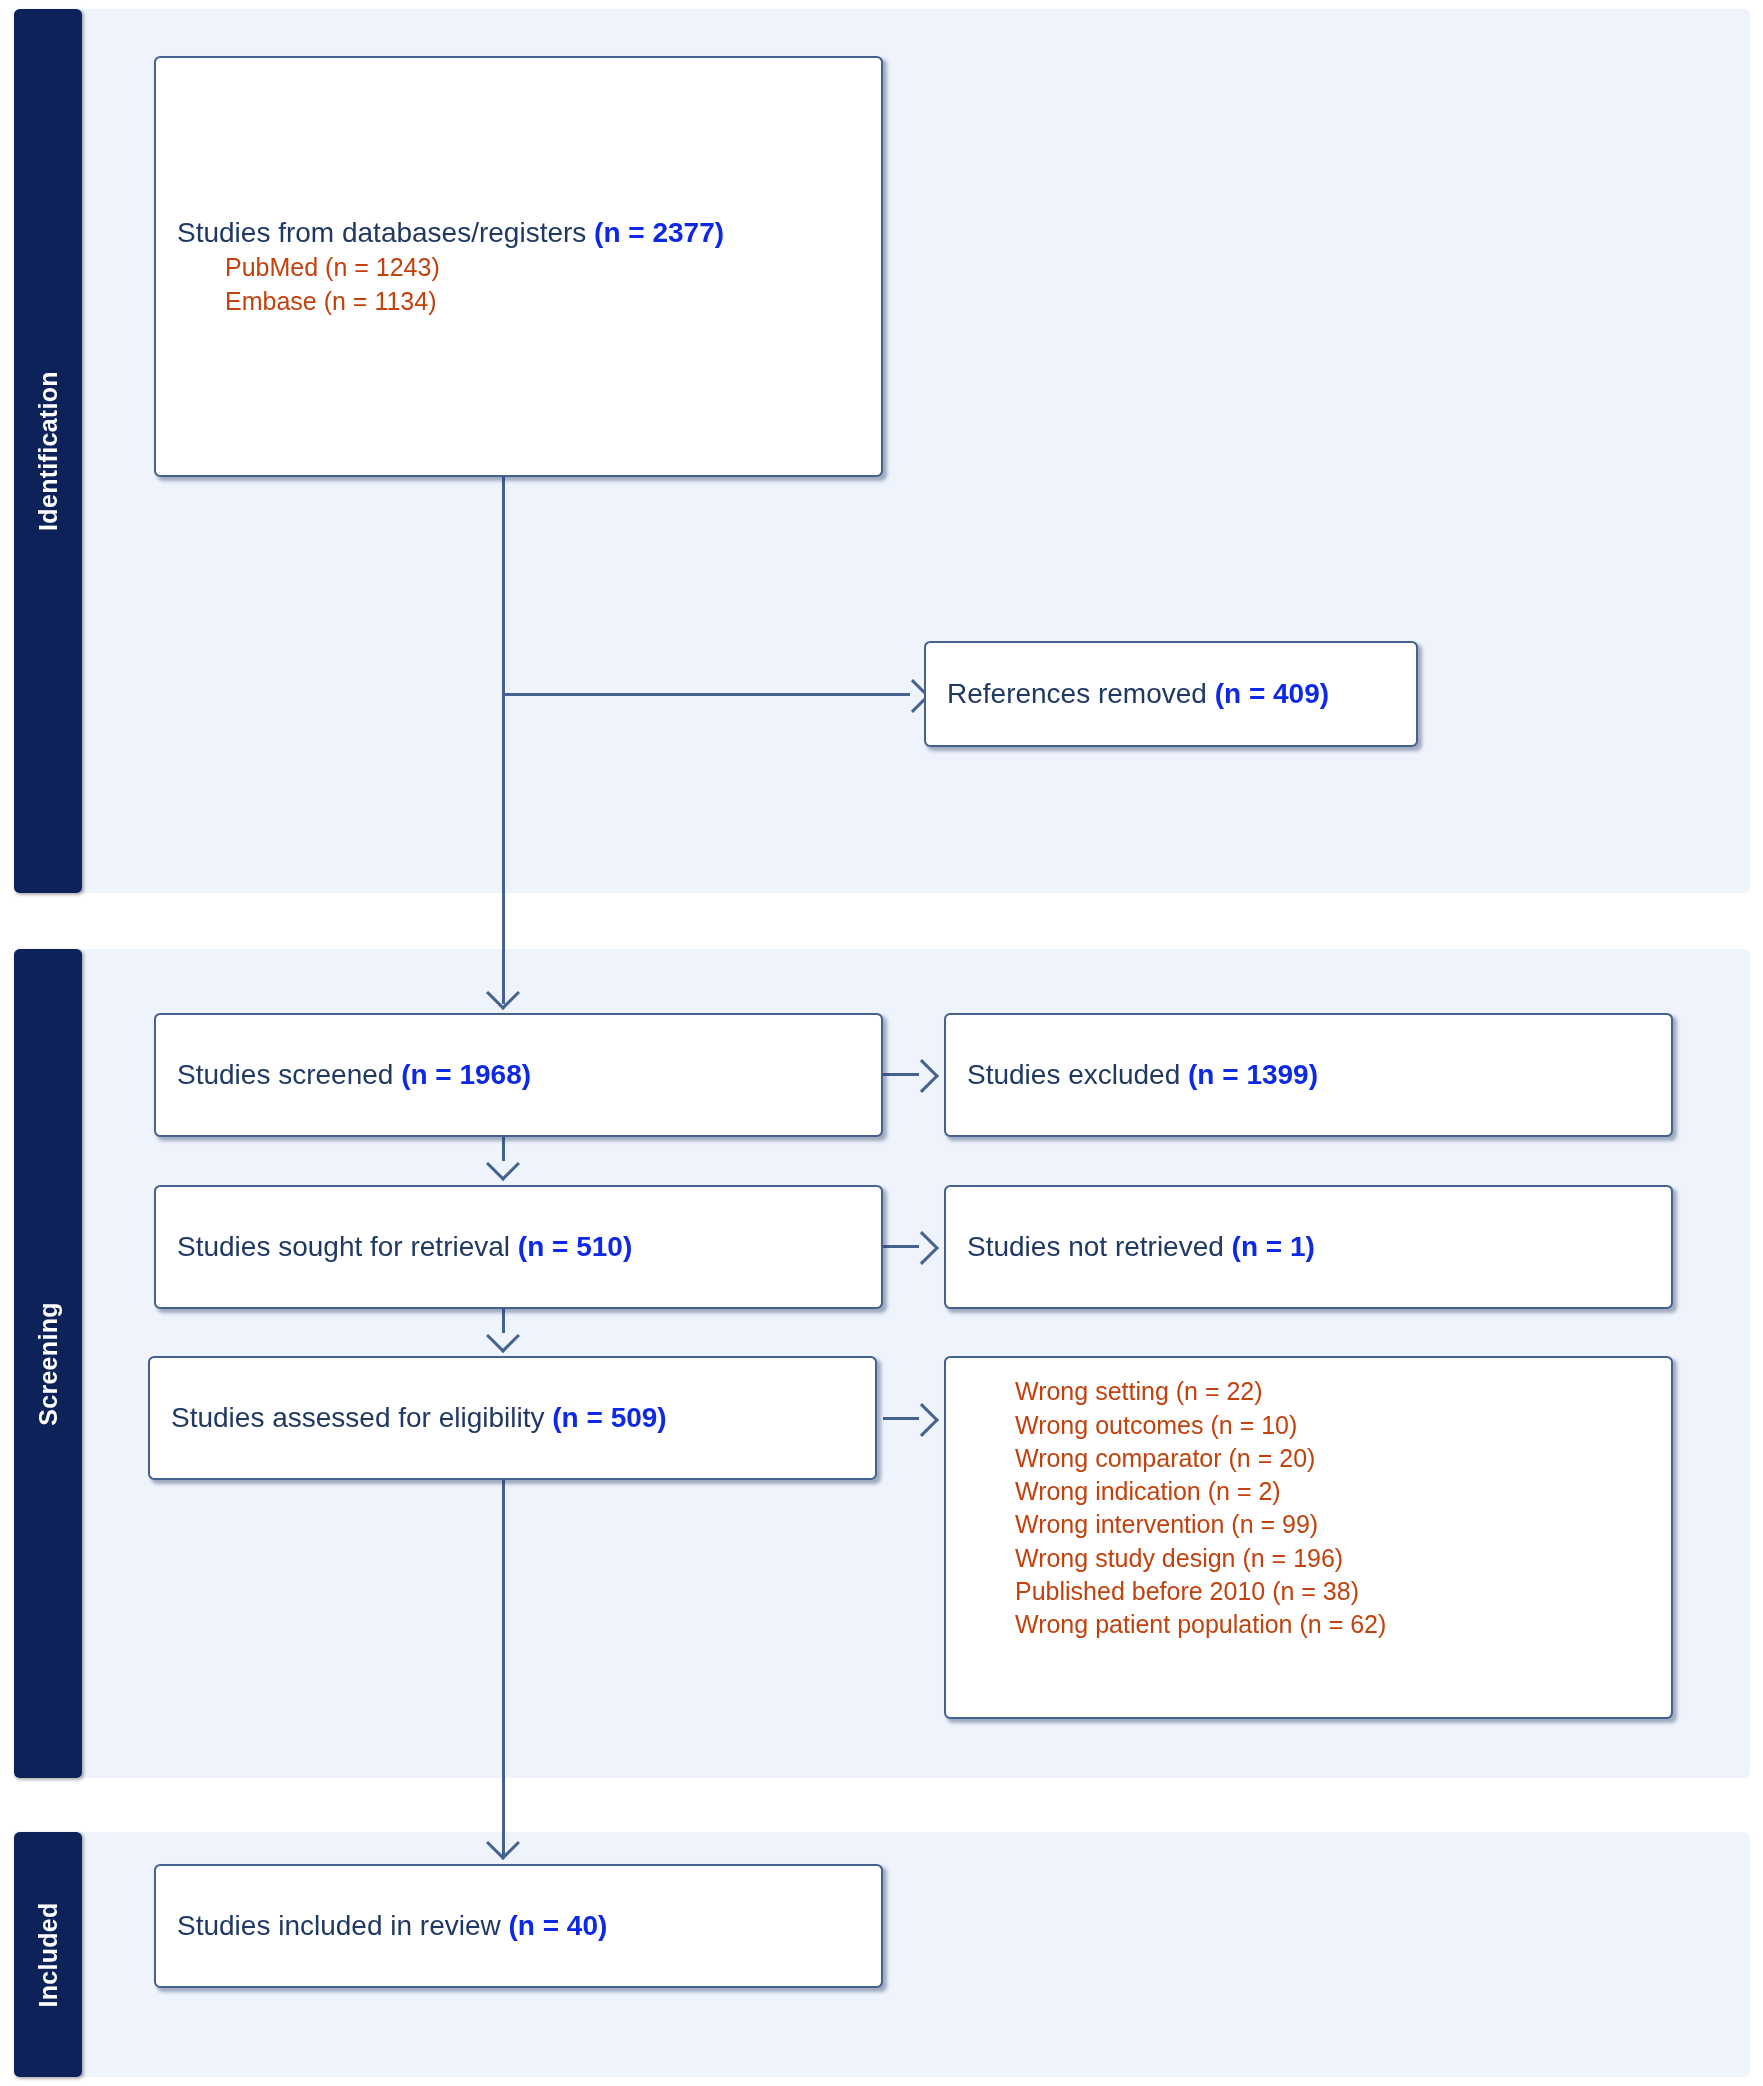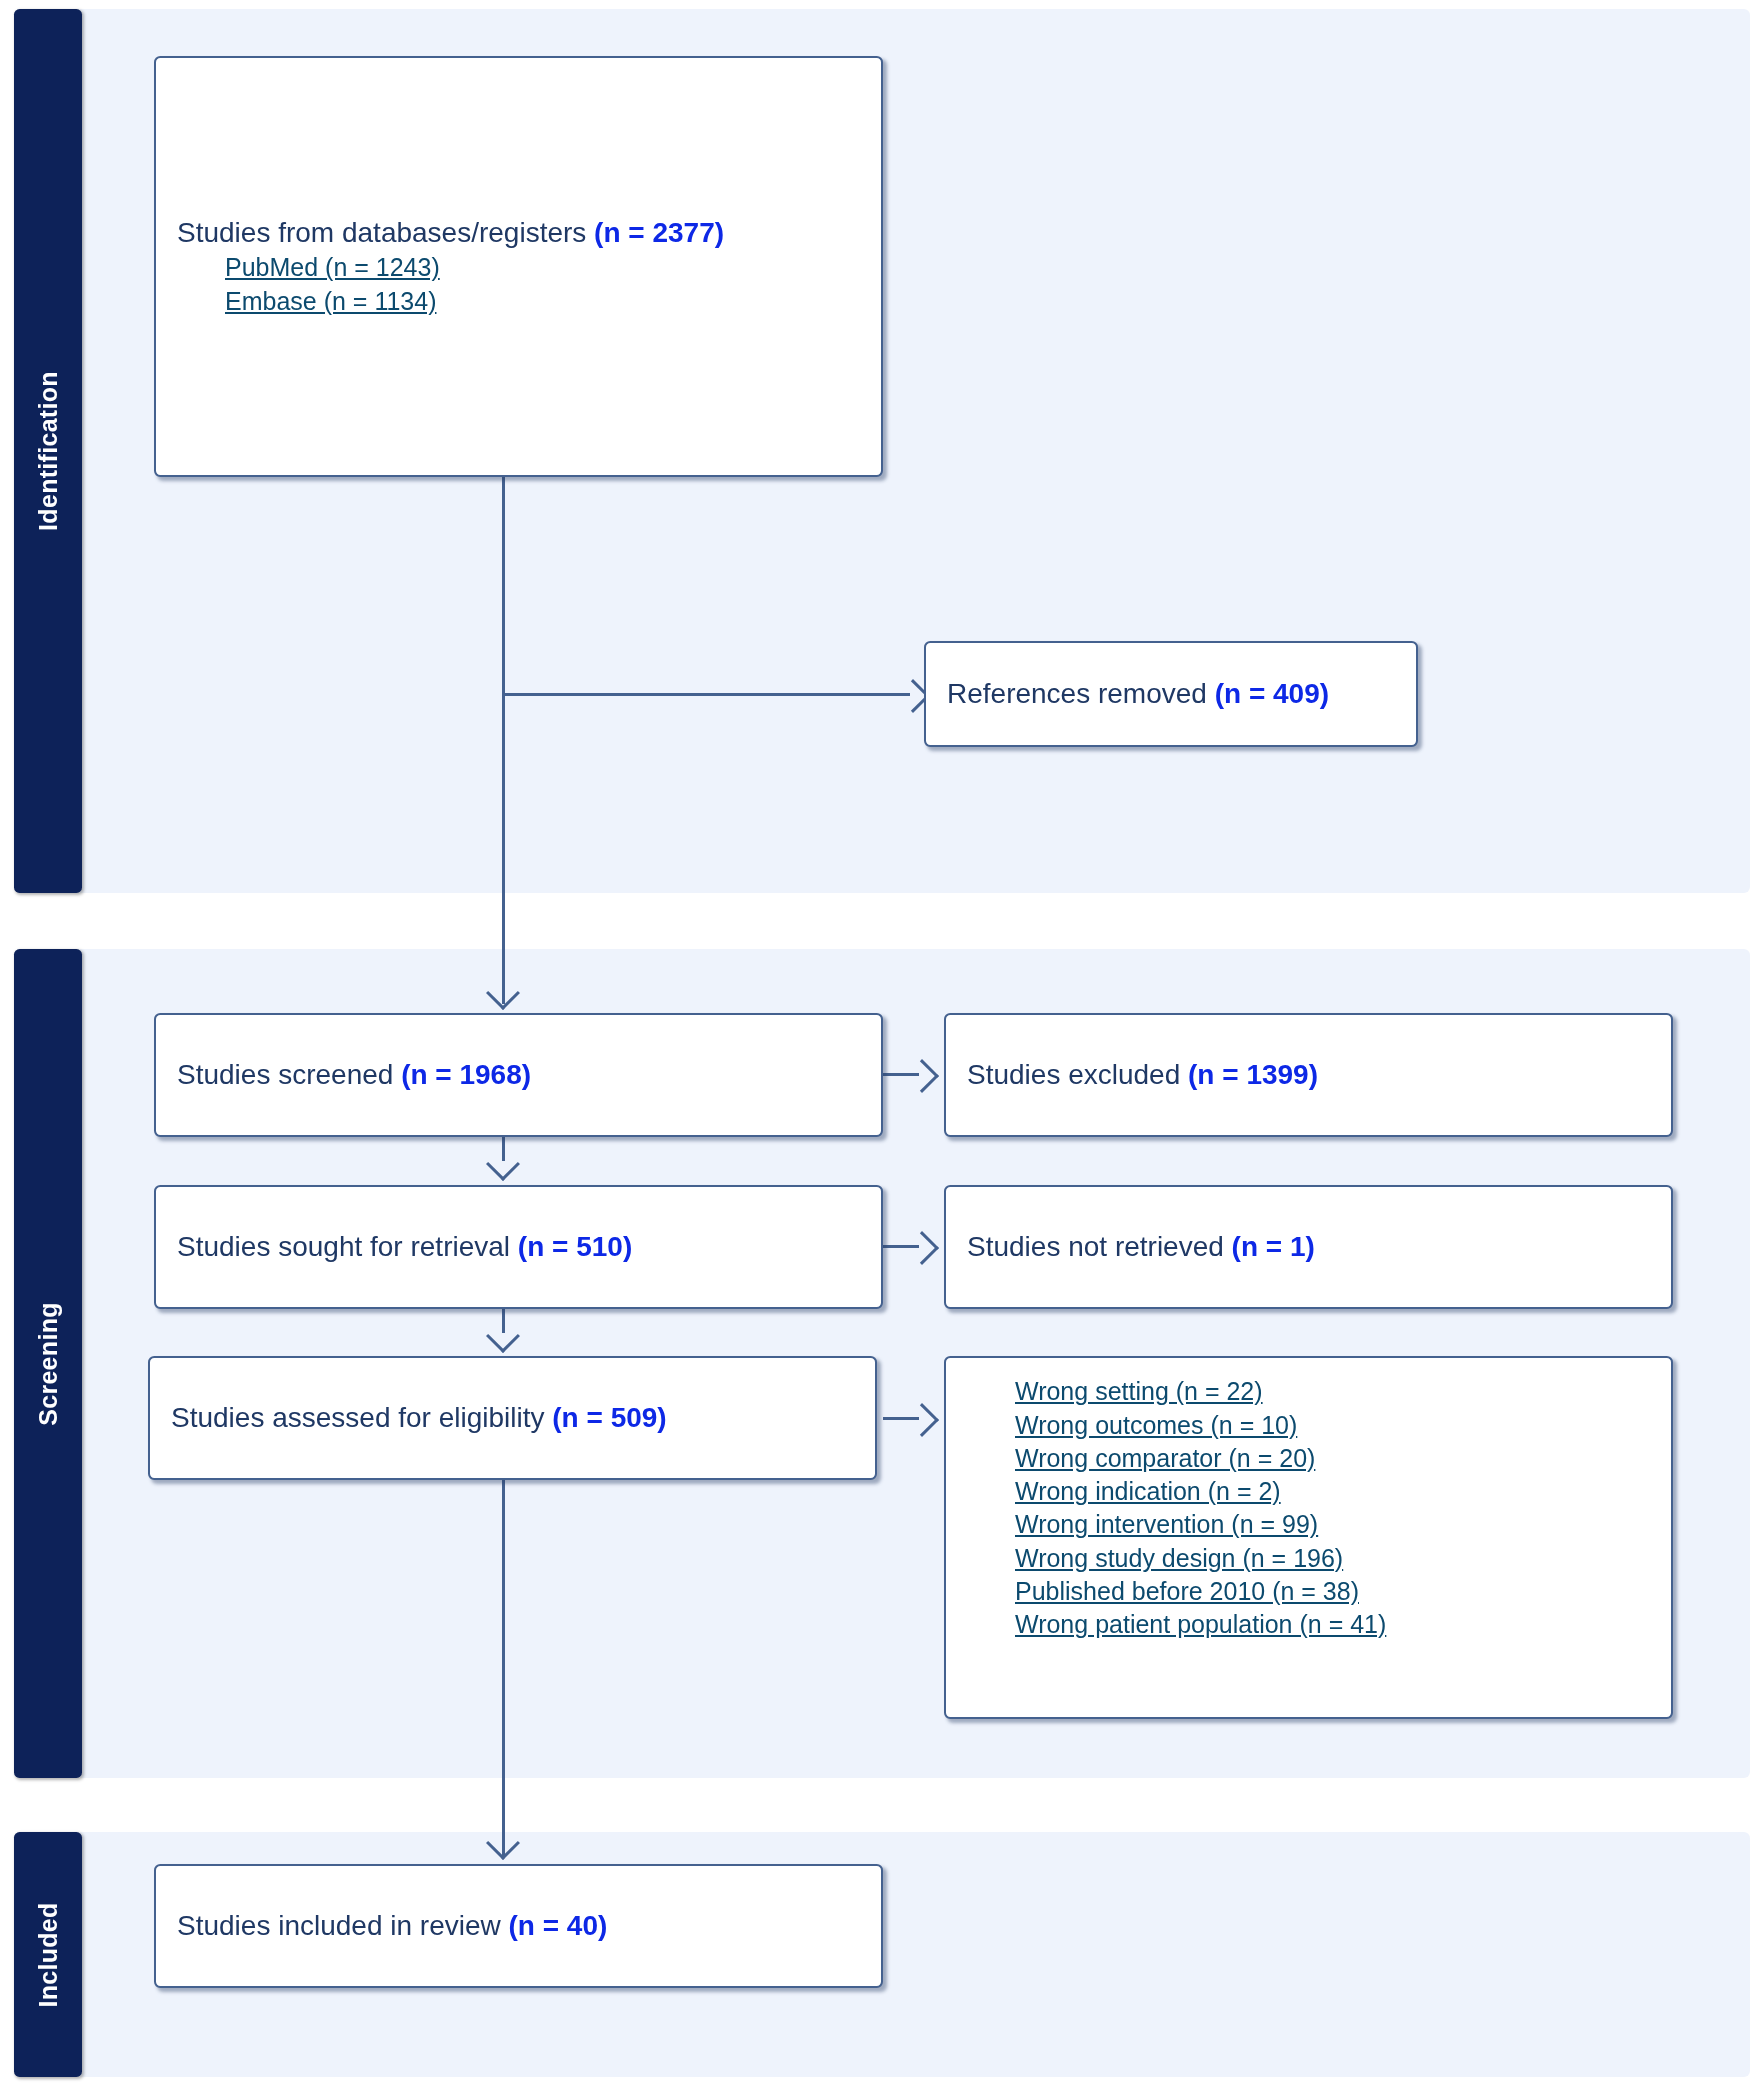--- a/index.html
+++ b/index.html
@@ -71,26 +71,25 @@
     color: #1f3864;
     font-size: 28px;
     line-height: 1.30;
     white-space: nowrap;
   }
   .count {
     color: #0d28e6;
     font-weight: bold;
   }
   .sub {
-    color: #0c4a6e;
+    color: #c2410c;
     font-size: 25px;
     line-height: 1.33;
     white-space: nowrap;
     padding-left: 48px;
-    text-decoration: underline;
   }
 
   
   .n-sources    { left: 154px;  top: 56px;   width: 729px; height: 421px; }
   .n-removed    { left: 924px; top: 641px; width: 494px;  height: 106px; }
   .n-screened   { left: 154px;  top: 1013px; width: 729px; height: 124px; }
   .n-excluded1  { left: 944px; top: 1013px; width: 729px; height: 124px; }
   .n-sought     { left: 154px;  top: 1185px; width: 729px; height: 124px; }
   .n-notretr    { left: 944px; top: 1185px; width: 729px; height: 124px; }
   .n-eligible   { left: 148px;  top: 1356px; width: 729px; height: 124px; }
@@ -201,21 +200,21 @@
 
   <div class="node n-excluded2">
     <div class="node-inner">
       <div class="sub">Wrong setting (n = 22)</div>
       <div class="sub">Wrong outcomes (n = 10)</div>
       <div class="sub">Wrong comparator (n = 20)</div>
       <div class="sub">Wrong indication (n = 2)</div>
       <div class="sub">Wrong intervention (n = 99)</div>
       <div class="sub">Wrong study design (n = 196)</div>
       <div class="sub">Published before 2010 (n = 38)</div>
-      <div class="sub">Wrong patient population (n = 41)</div>
+      <div class="sub">Wrong patient population (n = 62)</div>
     </div>
   </div>
 
   <div class="node n-included">
     <div class="node-inner">
       <div class="line"><span>Studies included in review</span> <span class="count">(n = 40)</span></div>
     </div>
   </div>
 
 </div>

